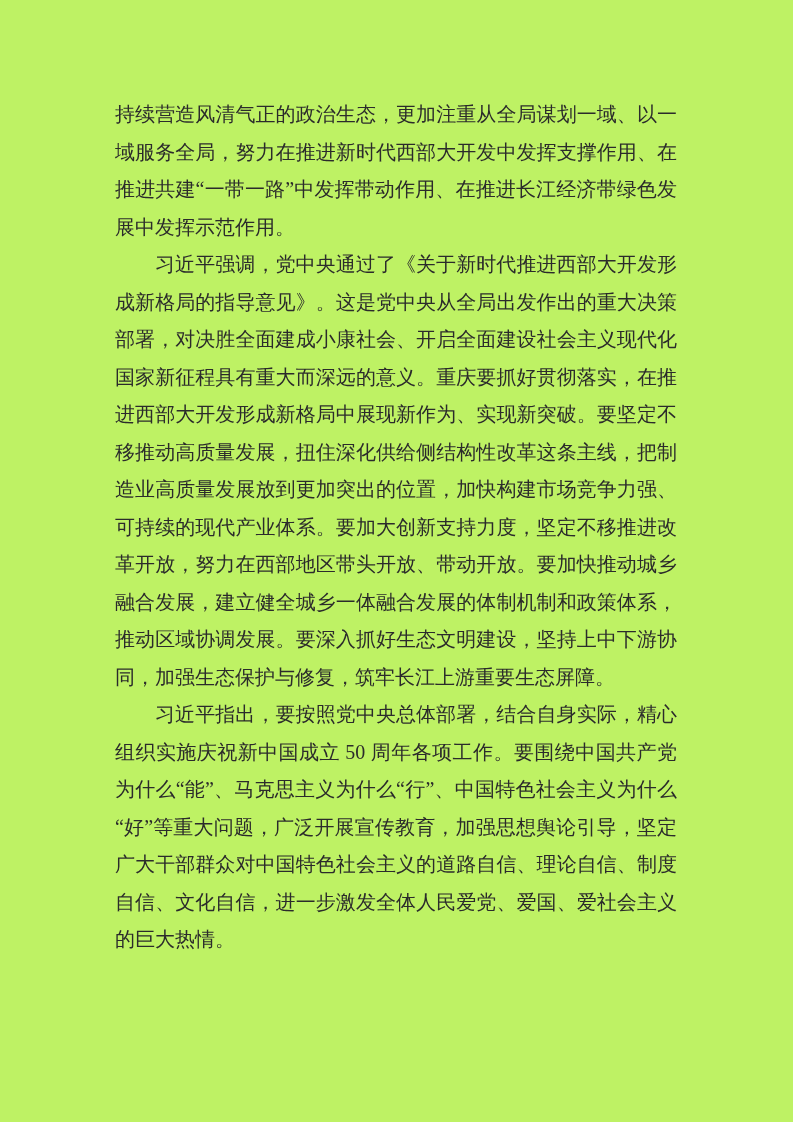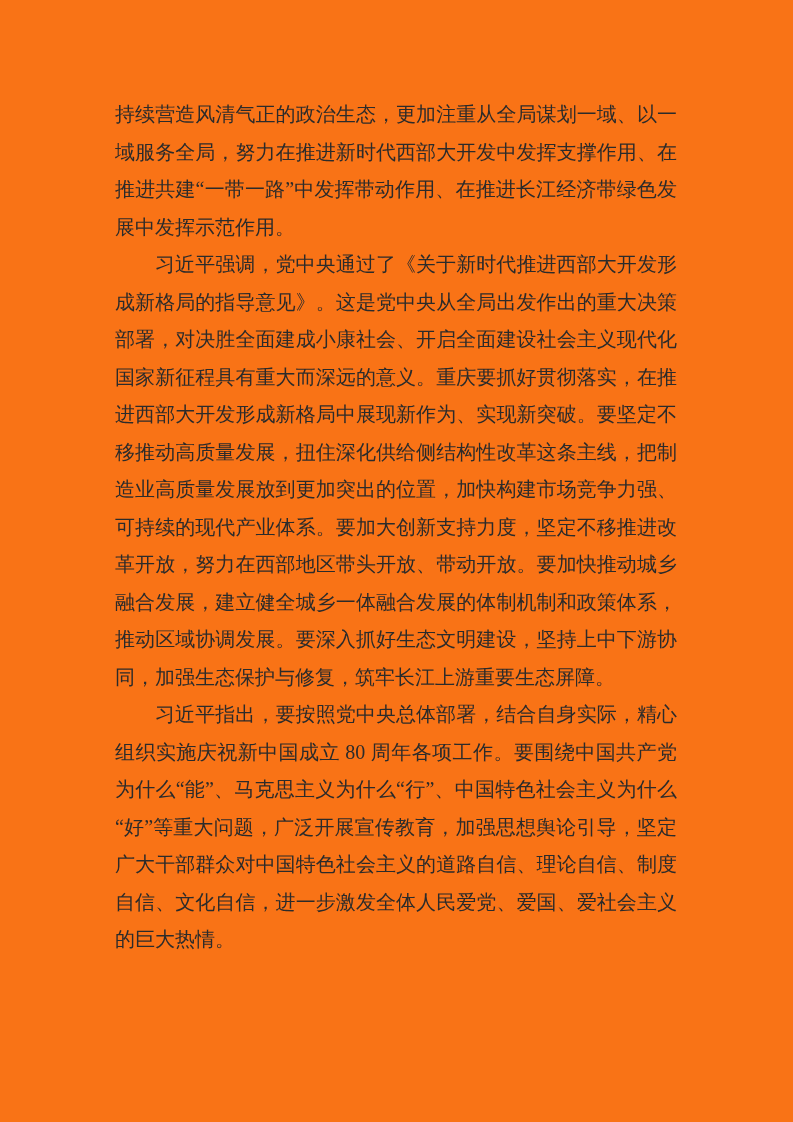--- a/index.html
+++ b/index.html
@@ -4,21 +4,21 @@
 <style>
   html, body {
     margin: 0;
     padding: 0;
     background: #ffffff;
   }
   .page {
     position: relative;
     width: 793px;
     height: 1122px;
-    background: #f97316;
+    background: #bef264;
     overflow: hidden;
     font-family: "Liberation Serif", "DejaVu Serif", serif;
   }
   .text-block {
     position: absolute;
     left: 115px;
     top: 96px;
     width: 562px;
     color: #2b2b2b;
     font-size: 20px;
@@ -35,15 +35,15 @@
     text-indent: 0;
   }
 </style>
 </head>
 <body>
 
 <div class="page">
   <div class="text-block">
     <p class="no-indent">持续营造风清气正的政治生态，更加注重从全局谋划一域、以一域服务全局，努力在推进新时代西部大开发中发挥支撑作用、在推进共建“一带一路”中发挥带动作用、在推进长江经济带绿色发展中发挥示范作用。</p>
     <p>习近平强调，党中央通过了《关于新时代推进西部大开发形成新格局的指导意见》。这是党中央从全局出发作出的重大决策部署，对决胜全面建成小康社会、开启全面建设社会主义现代化国家新征程具有重大而深远的意义。重庆要抓好贯彻落实，在推进西部大开发形成新格局中展现新作为、实现新突破。要坚定不移推动高质量发展，扭住深化供给侧结构性改革这条主线，把制造业高质量发展放到更加突出的位置，加快构建市场竞争力强、可持续的现代产业体系。要加大创新支持力度，坚定不移推进改革开放，努力在西部地区带头开放、带动开放。要加快推动城乡融合发展，建立健全城乡一体融合发展的体制机制和政策体系，推动区域协调发展。要深入抓好生态文明建设，坚持上中下游协同，加强生态保护与修复，筑牢长江上游重要生态屏障。</p>
-    <p>习近平指出，要按照党中央总体部署，结合自身实际，精心组织实施庆祝新中国成立 80 周年各项工作。要围绕中国共产党为什么“能”、马克思主义为什么“行”、中国特色社会主义为什么“好”等重大问题，广泛开展宣传教育，加强思想舆论引导，坚定广大干部群众对中国特色社会主义的道路自信、理论自信、制度自信、文化自信，进一步激发全体人民爱党、爱国、爱社会主义的巨大热情。</p>
+    <p>习近平指出，要按照党中央总体部署，结合自身实际，精心组织实施庆祝新中国成立 50 周年各项工作。要围绕中国共产党为什么“能”、马克思主义为什么“行”、中国特色社会主义为什么“好”等重大问题，广泛开展宣传教育，加强思想舆论引导，坚定广大干部群众对中国特色社会主义的道路自信、理论自信、制度自信、文化自信，进一步激发全体人民爱党、爱国、爱社会主义的巨大热情。</p>
   </div>
 </div>
 
 </body></html>

